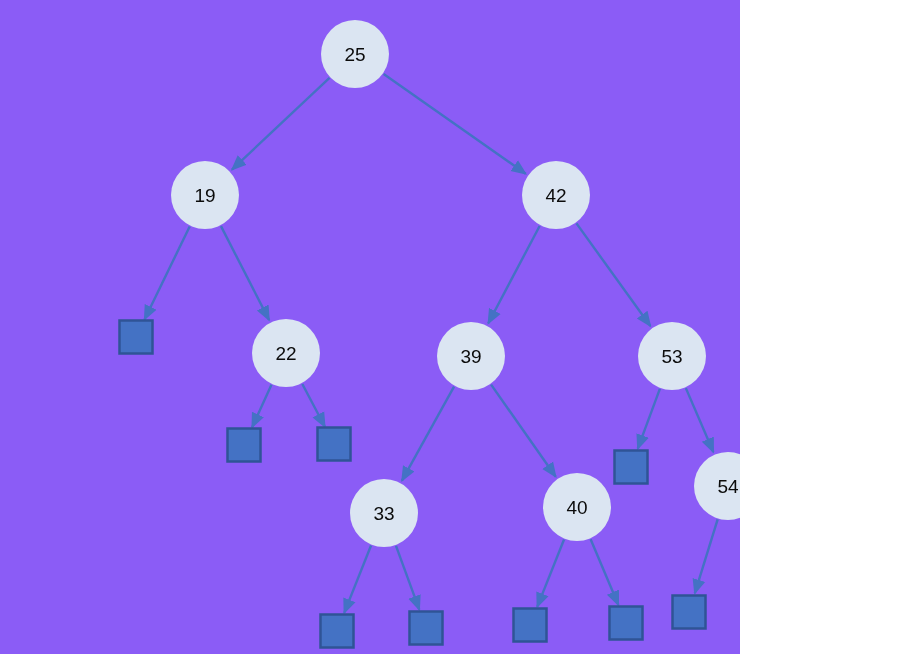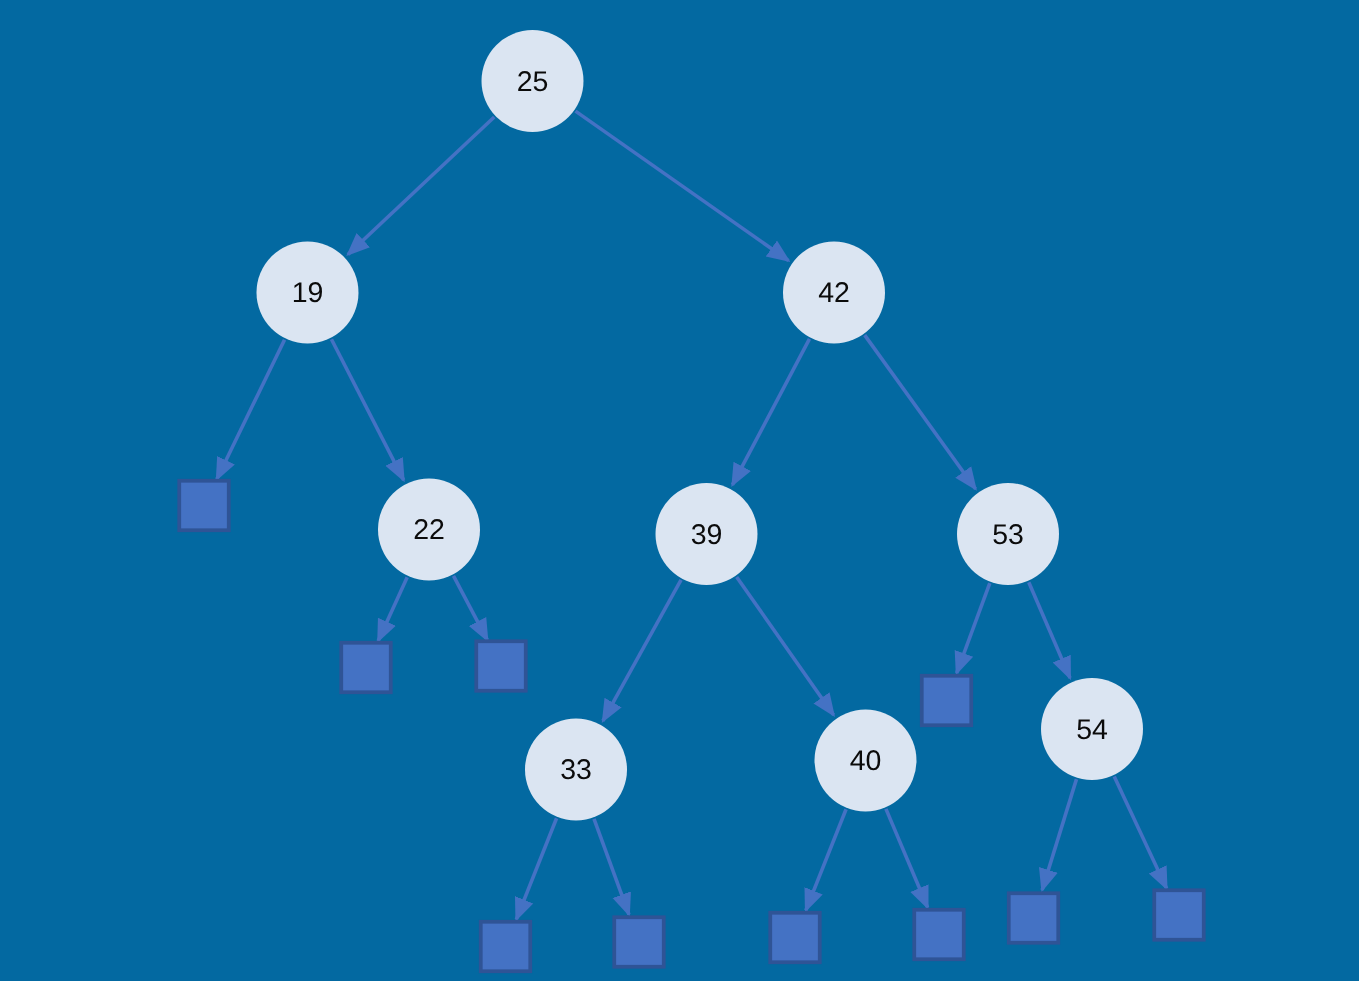--- a/index.html
+++ b/index.html
@@ -3,23 +3,23 @@
 <meta charset="utf-8">
 <style>
   html, body {
     margin: 0;
     padding: 0;
     background: #ffffff;
     font-family: "Liberation Sans", sans-serif;
   }
   .canvas {
     position: relative;
-    width: 906px;
+    width: 740px;
     height: 654px;
-    background: #0369a1;
+    background: #8b5cf6;
     overflow: hidden;
   }
   svg { display: block; }
   svg text {
     font-family: "Liberation Sans", sans-serif;
     font-size: 19px;
     fill: #0b0b0b;
     text-anchor: middle;
   }
 </style>

